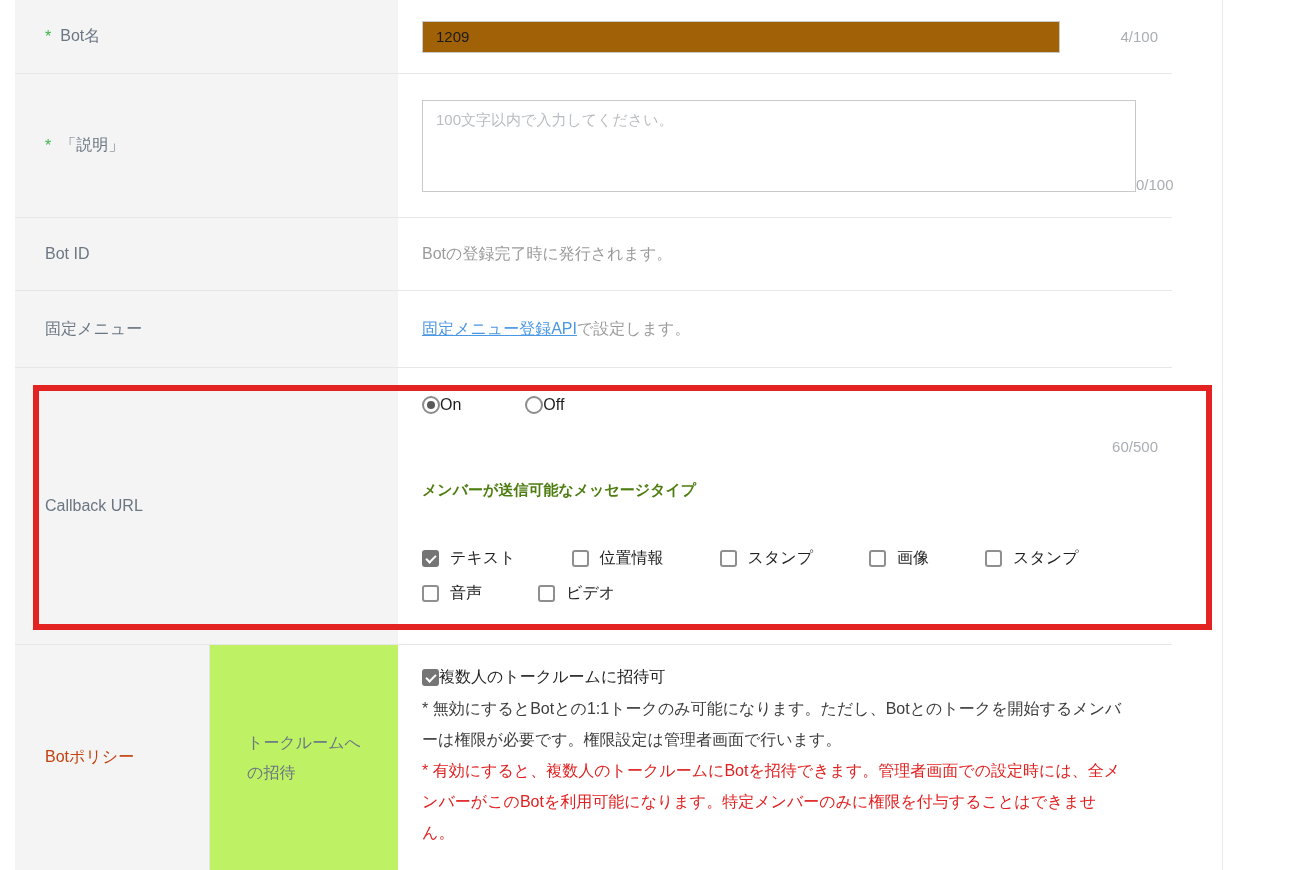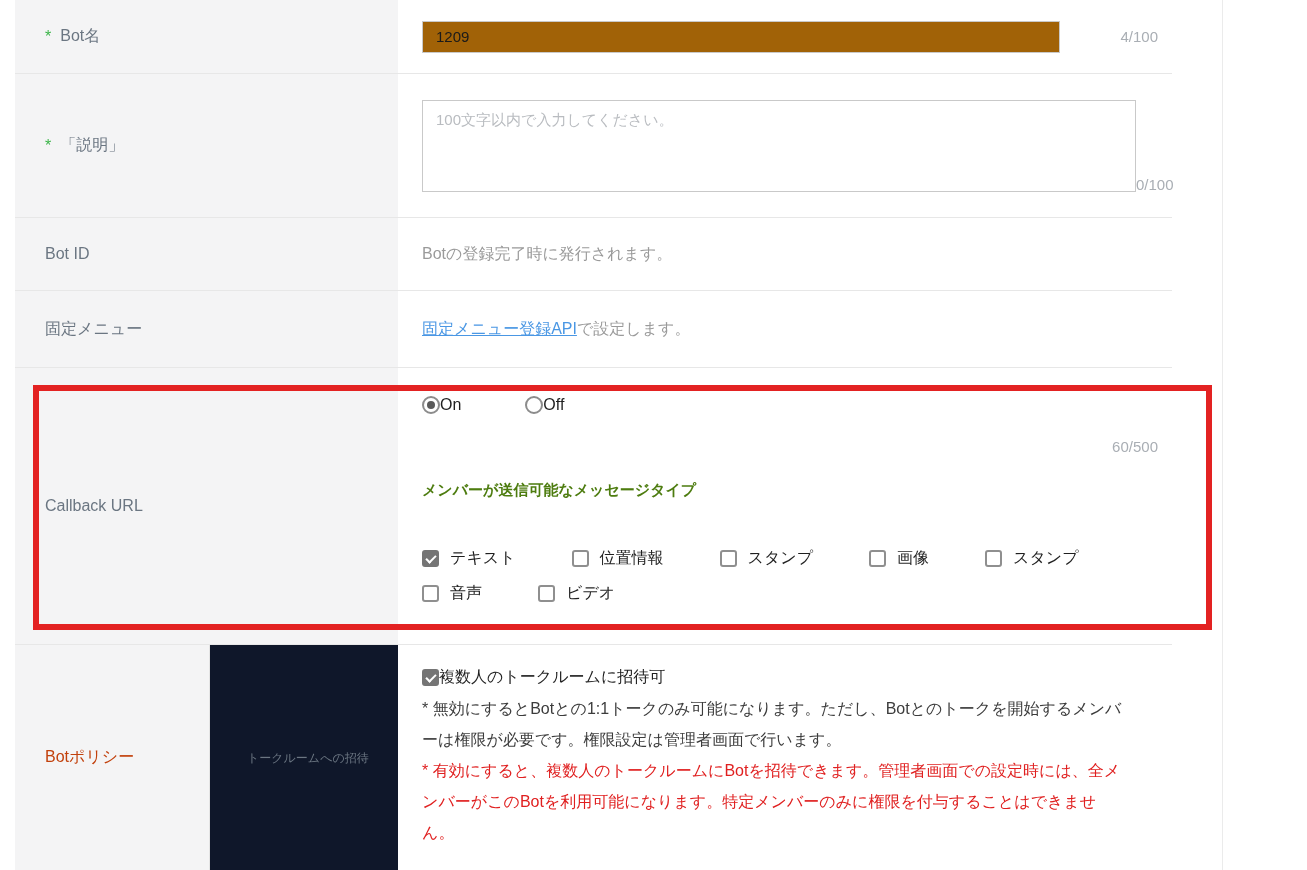--- a/index.html
+++ b/index.html
@@ -60,22 +60,22 @@
   .checkbox { position:relative; width:17px; height:17px; border:2px solid #8f8f8f;
     border-radius:3px; background:#fff; flex:0 0 17px; }
   .checkbox.checked { background:#757575; border-color:#757575; }
   .checkbox.checked::after { content:""; position:absolute; left:2px; top:3px;
     width:8px; height:4px; border-left:2px solid #fff; border-bottom:2px solid #fff;
     transform:rotate(-45deg); }
 
   .policy-label-outer { width:195px; flex:0 0 195px; background:#f4f4f5; display:flex;
     align-items:center; padding-left:30px; color:#c2410c; font-size:16px;
     border-right:1px solid #e4e4e4; }
-  .policy-label-inner { width:188px; flex:0 0 188px; background:#0f172a; display:flex;
-    align-items:center; padding-left:37px; color:#6b7682; font-size:12px; }
+  .policy-label-inner { width:188px; flex:0 0 188px; background:#bef264; display:flex;
+    align-items:center; padding-left:37px; color:#6b7682; font-size:16px; }
   .policy-label-inner span { display:block; width:122px; line-height:30px; }
 
   .row-policy .content-cell { padding-top:22px; }
   .policy-check-line { display:flex; align-items:center; font-size:16px; color:#1f1f1f; }
   .policy-note { width:702px; font-size:16px; line-height:31px; margin-top:5px; }
   .policy-note.gray { color:#3c3c3c; }
   .policy-note.red { color:#e02020; margin-top:0; }
 
   .red-annotation { position:absolute; left:33px; top:385px; width:1179px; height:245px;
     border:6px solid #e32222; pointer-events:none; z-index:50; }

